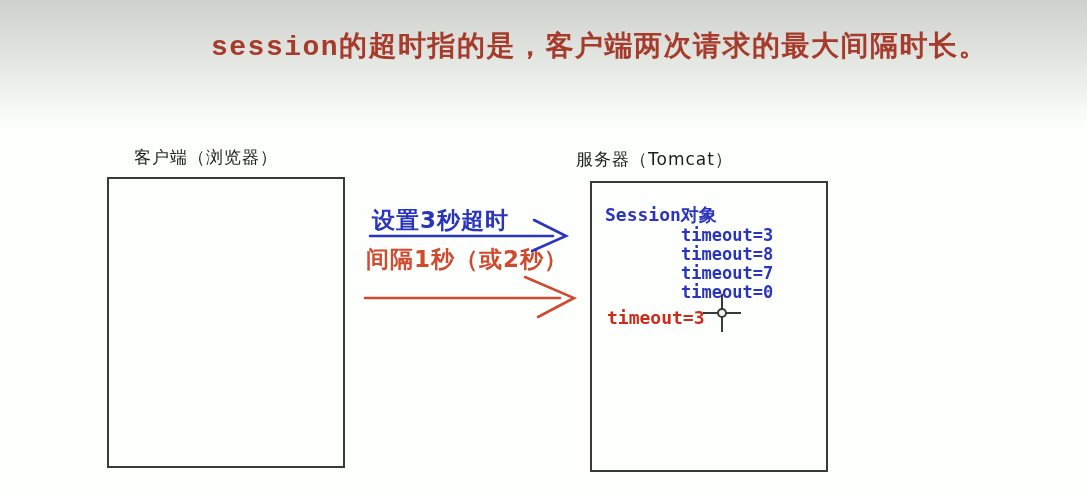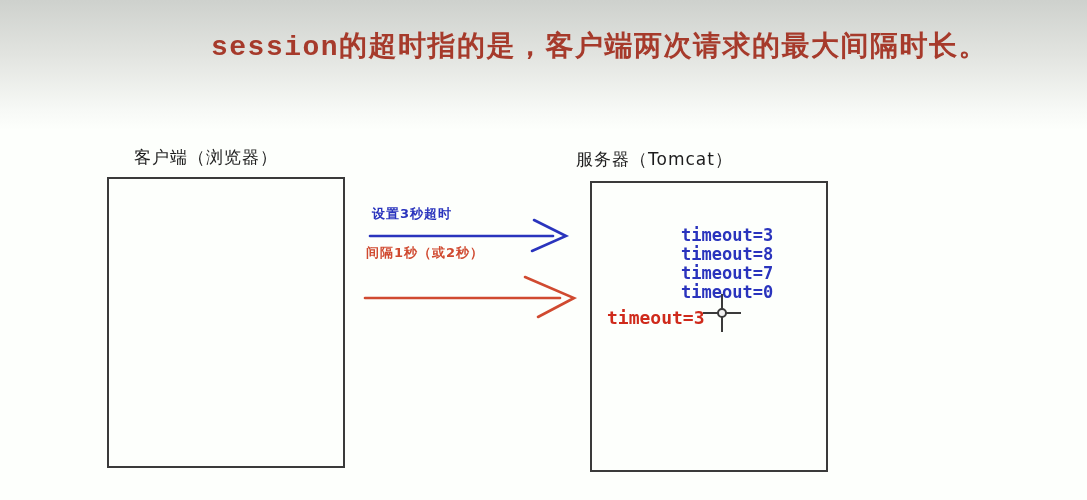--- a/index.html
+++ b/index.html
@@ -34,21 +34,21 @@
   .server-label { left: 576px; top: 148px; }
 
   .frame-box {
     border: 2px solid var(--border, #3a3a3a);
     background: transparent;
   }
   .client-box { left: 107px; top: 177px; width: 234px; height: 287px; }
   .server-box { left: 590px; top: 181px; width: 234px; height: 287px; }
 
   .arrow-label {
-    font-size: 13px; font-weight: bold;
+    font-size: 23px; font-weight: bold;
     letter-spacing: 1px;
     white-space: nowrap;
   }
   .blue-label { left: 372px; top: 205px; color: var(--blue, #2a34bd); }
   .red-label  { left: 366px; top: 244px; color: var(--red, #d04a30); }
 
   .mono {
     font-family: "DejaVu Sans Mono", "Liberation Mono", monospace;
     font-weight: bold;
     white-space: nowrap;
@@ -85,20 +85,21 @@
       <line x1="365" y1="298" x2="560" y2="298"></line>
       <polyline points="525,277 574,298 538,317"></polyline>
     </g>
     <g stroke="var(--cursor, #3a3a3a)" stroke-width="2" fill="none">
       <line x1="722" y1="294" x2="722" y2="332"></line>
       <line x1="703" y1="313" x2="741" y2="313"></line>
       <circle cx="722" cy="313" r="4" fill="#f2f2f2"></circle>
     </g>
   </svg>
 
+  <div class="abs mono session-title">Session对象</div>
 
   <div class="abs mono timeout-list">
     <span>timeout=3</span>
     <span>timeout=8</span>
     <span>timeout=7</span>
     <span>timeout=0</span>
   </div>
 
   <div class="abs mono timeout-final">timeout=3</div>
 

